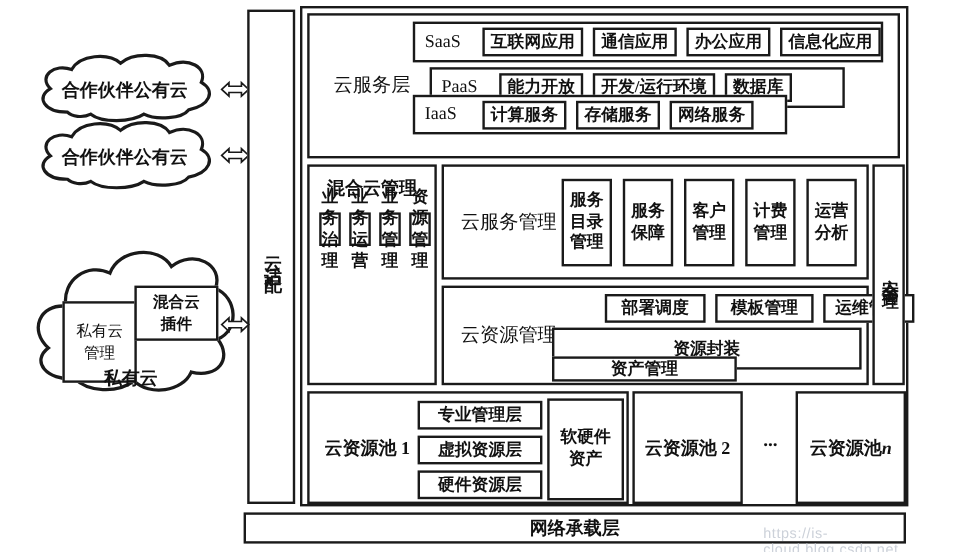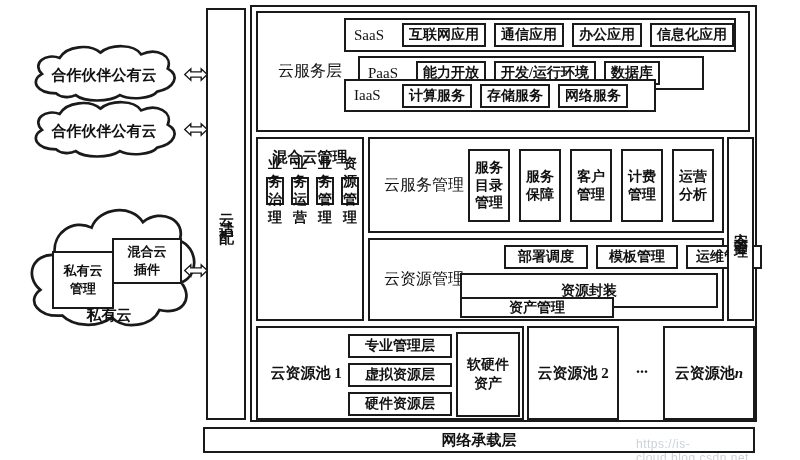--- a/index.html
+++ b/index.html
@@ -66,21 +66,21 @@
 </svg>
 <div class="cloud-label" style="left:20px;top:122px;width:168px;">合作伙伴公有云</div>
 
 <svg class="abs" style="left:183px;top:121px;" width="26" height="17" viewBox="0 0 30 18">
   <path d="M2 9 L9 2.5 L9 6 L21 6 L21 2.5 L28 9 L21 15.5 L21 12 L9 12 L9 15.5 Z" fill="#ffffff" stroke="#1a1a1a" stroke-width="1.6"></path>
 </svg>
 
 <svg class="abs" style="left:22px;top:196px;" width="174" height="142" viewBox="0 0 190 150">
   <path d="M 44 128 C 18 130 4 112 20 100 C 2 84 12 60 36 62 C 32 38 56 22 76 32 C 84 10 120 6 132 26 C 152 10 180 24 172 46 C 192 54 194 84 174 92 C 188 110 174 128 150 122 C 142 140 112 144 98 130 C 82 142 56 140 44 128 Z" fill="#ffffff" stroke="#1a1a1a" stroke-width="3"></path>
 </svg>
-<div class="box center" style="left:52px;top:251px;width:62px;height:58px;padding:0 4px;font-size:13px;font-weight:bold;line-height:1.35;">
+<div class="box center" style="left:52px;top:251px;width:62px;height:68px;padding:0 4px;font-size:13px;font-weight:normal;line-height:1.35;">
   <span>私有云管理</span>
 </div>
 <div class="box center" style="left:112px;top:238px;width:70px;height:46px;padding:0 8px;font-size:13px;font-weight:bold;line-height:1.35;">
   <span>混合云插件</span>
 </div>
 <div class="cloud-label" style="left:22px;top:306px;width:174px;">私有云</div>
 
 <svg class="abs" style="left:183px;top:262px;z-index:3;" width="26" height="17" viewBox="0 0 30 18">
   <path d="M2 9 L9 2.5 L9 6 L21 6 L21 2.5 L28 9 L21 15.5 L21 12 L9 12 L9 15.5 Z" fill="#ffffff" stroke="#1a1a1a" stroke-width="1.6"></path>
 </svg>

